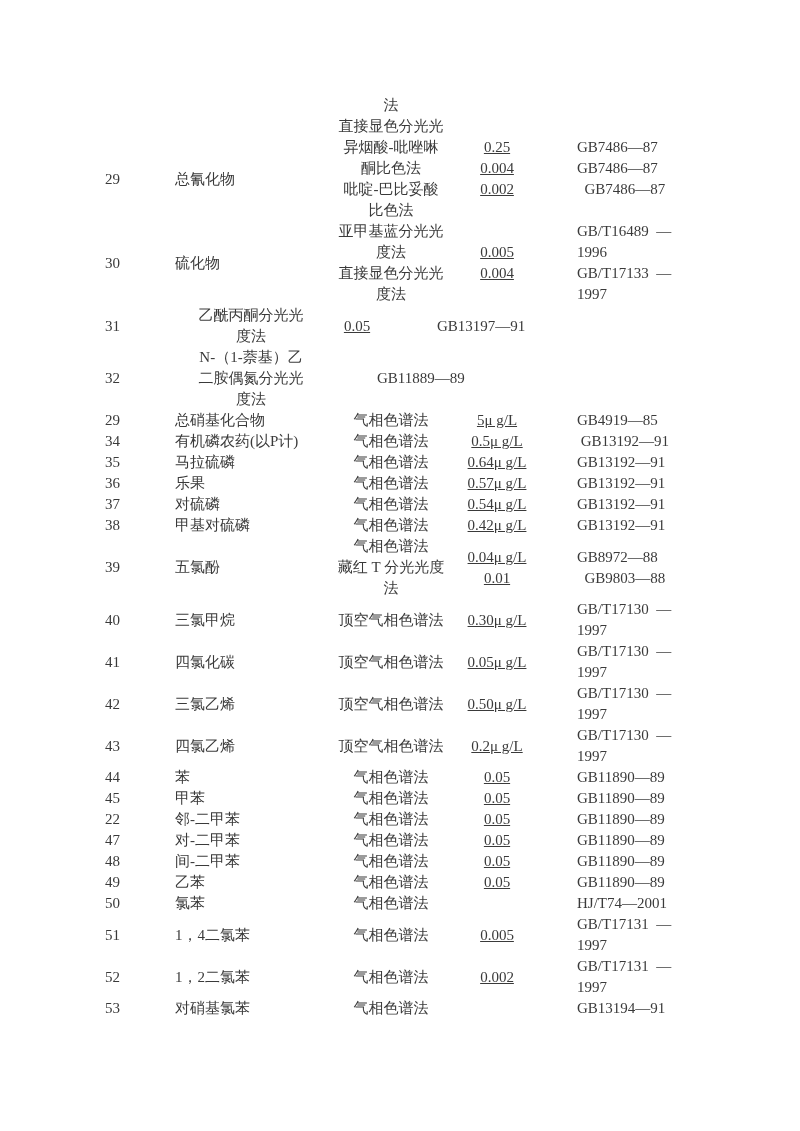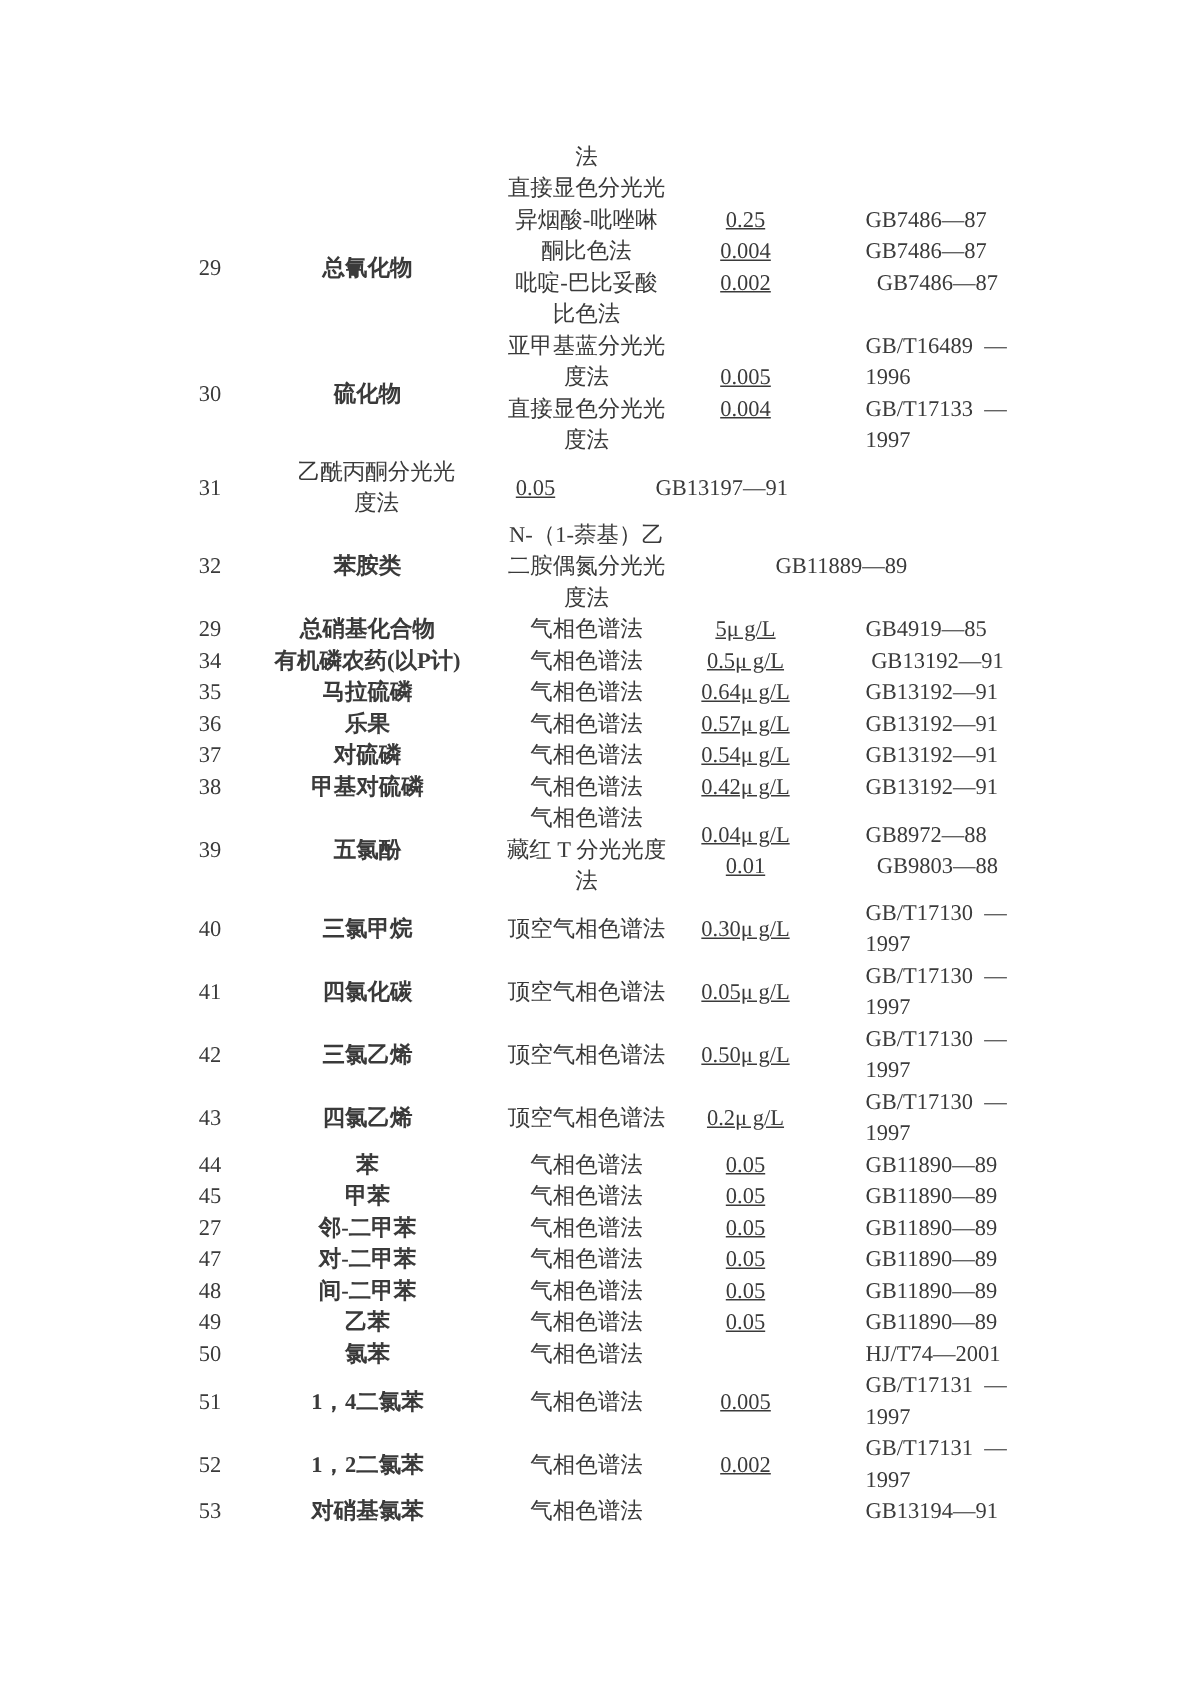--- a/index.html
+++ b/index.html
@@ -33,26 +33,24 @@
     justify-content: center;
   }
   .line {
     height: 21px;
     line-height: 21px;
     white-space: pre;
   }
   .col-no {
     margin-left: 105px;
     width: 70px;
-    text-align: center;
+    text-align: left;
   }
   .col-name {
     width: 140px;
-    text-align: center;
-    font-weight: bold;
   }
   .col-method {
     width: 152px;
     text-align: center;
   }
   .col-value {
     width: 60px;
     text-align: center;
     text-decoration: underline;
   }
@@ -146,23 +144,20 @@
           <div class="line">0.05</div>
         </div>
         <div class="cell col-standard">
           <div class="line">GB13197—91</div>
         </div>
       </div>
       <div class="row">
         <div class="cell col-no">
           <div class="line">32</div>
         </div>
-        <div class="cell col-name">
-          <div class="line">苯胺类</div>
-        </div>
         <div class="cell col-method">
           <div class="line">N-（1-萘基）乙</div>
           <div class="line">二胺偶氮分光光</div>
           <div class="line">度法</div>
         </div>
         <div class="cell col-standard">
           <div class="line">GB11889—89</div>
         </div>
       </div>
       <div class="row">
@@ -389,21 +384,21 @@
         </div>
         <div class="cell col-value">
           <div class="line">0.05</div>
         </div>
         <div class="cell col-standard">
           <div class="line">GB11890—89</div>
         </div>
       </div>
       <div class="row">
         <div class="cell col-no">
-          <div class="line">27</div>
+          <div class="line">22</div>
         </div>
         <div class="cell col-name">
           <div class="line">邻-二甲苯</div>
         </div>
         <div class="cell col-method">
           <div class="line">气相色谱法</div>
         </div>
         <div class="cell col-value">
           <div class="line">0.05</div>
         </div>

